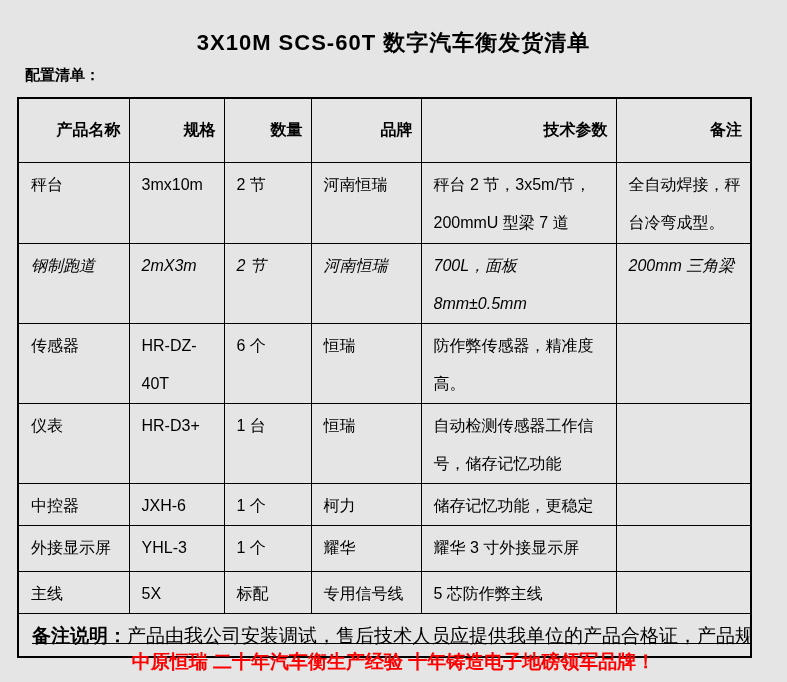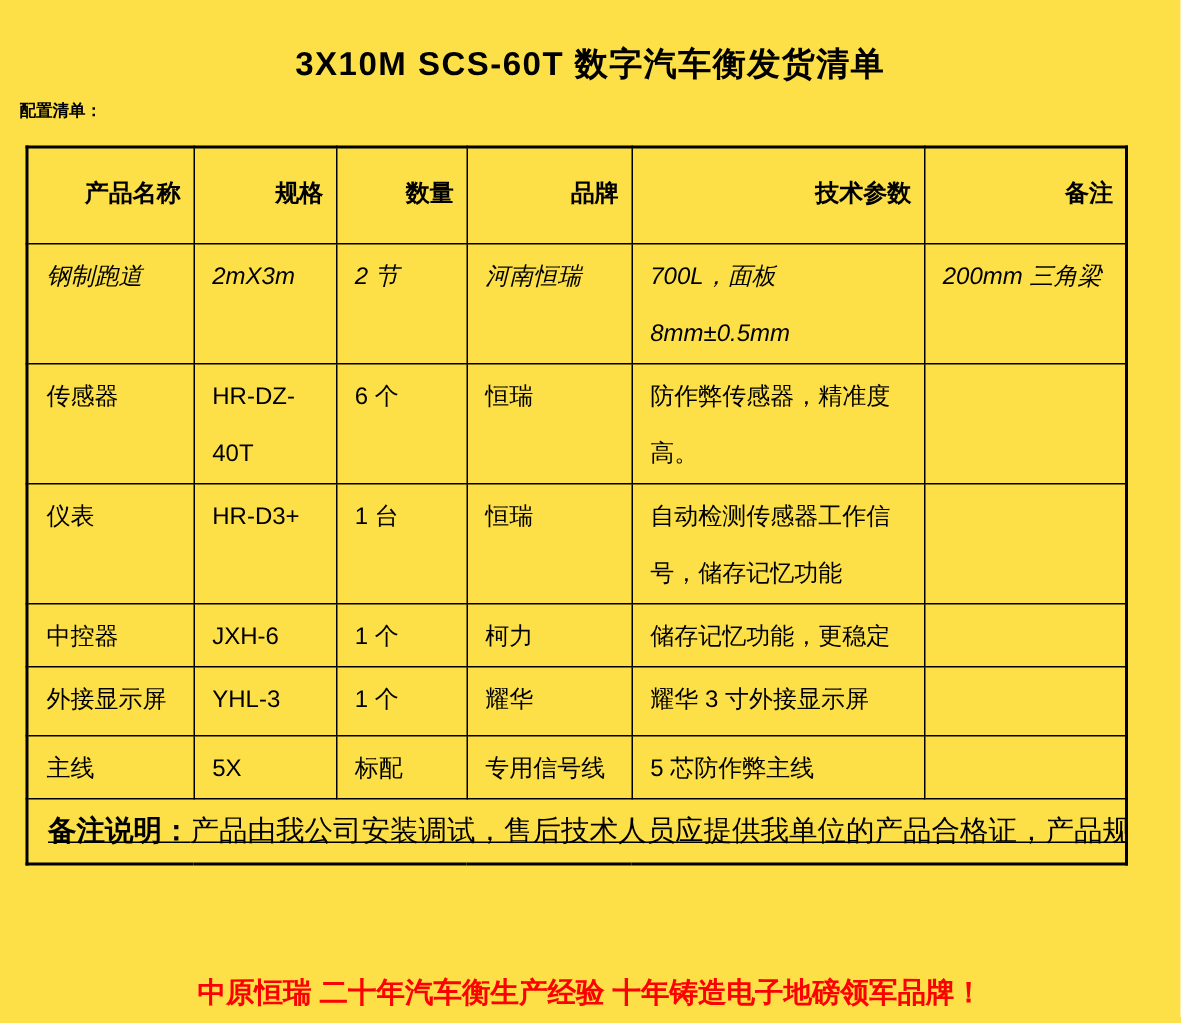--- a/index.html
+++ b/index.html
@@ -4,41 +4,41 @@
 <style>
   html, body {
     margin: 0;
     padding: 0;
     background: #ffffff;
   }
   .page {
     position: relative;
     width: 787px;
     height: 682px;
-    background: #fde047;
+    background: #e5e5e5;
     font-family: "Liberation Sans", "DejaVu Sans", sans-serif;
     color: #000000;
     overflow: hidden;
   }
   .doc-title {
     position: absolute;
     top: 28px;
     left: 0;
     width: 100%;
     text-align: center;
     font-size: 22px;
     font-weight: bold;
     letter-spacing: 1px;
     white-space: nowrap;
   }
   .section-label {
     position: absolute;
     top: 66px;
-    left: 13px;
-    font-size: 11px;
+    left: 25px;
+    font-size: 15px;
     font-weight: bold;
   }
   table.config-table {
     position: absolute;
     top: 97px;
     left: 17px;
     width: 733px;
     table-layout: fixed;
     border-collapse: collapse;
     border: 2px solid #000000;
@@ -109,20 +109,28 @@
       <tr class="row-header">
         <th>产品名称</th>
         <th>规格</th>
         <th>数量</th>
         <th>品牌</th>
         <th>技术参数</th>
         <th>备注</th>
       </tr>
     </thead>
     <tbody>
+      <tr class="row-1">
+        <td>秤台</td>
+        <td>3mx10m</td>
+        <td>2 节</td>
+        <td>河南恒瑞</td>
+        <td>秤台 2 节，3x5m/节，200mmU 型梁 7 道</td>
+        <td>全自动焊接，秤台冷弯成型。</td>
+      </tr>
       <tr class="row-2">
         <td>钢制跑道</td>
         <td>2mX3m</td>
         <td>2 节</td>
         <td>河南恒瑞</td>
         <td>700L，面板 8mm±0.5mm</td>
         <td>200mm 三角梁</td>
       </tr>
       <tr class="row-3">
         <td>传感器</td>

